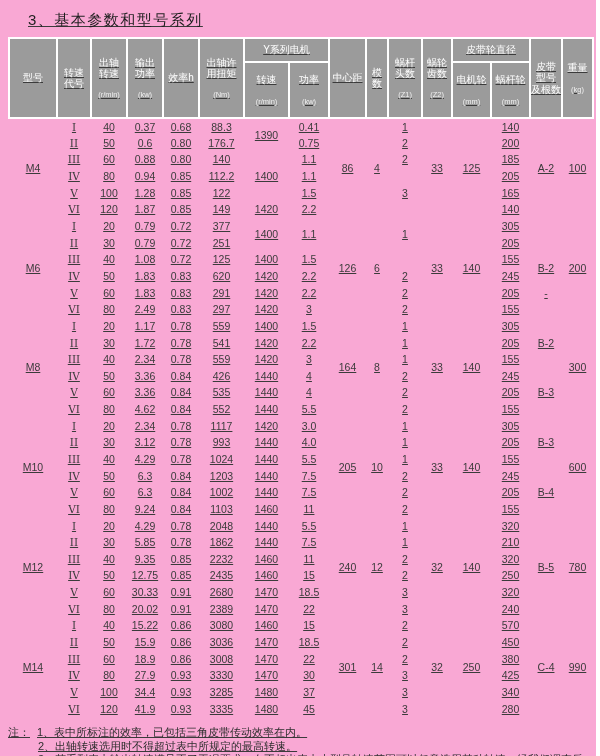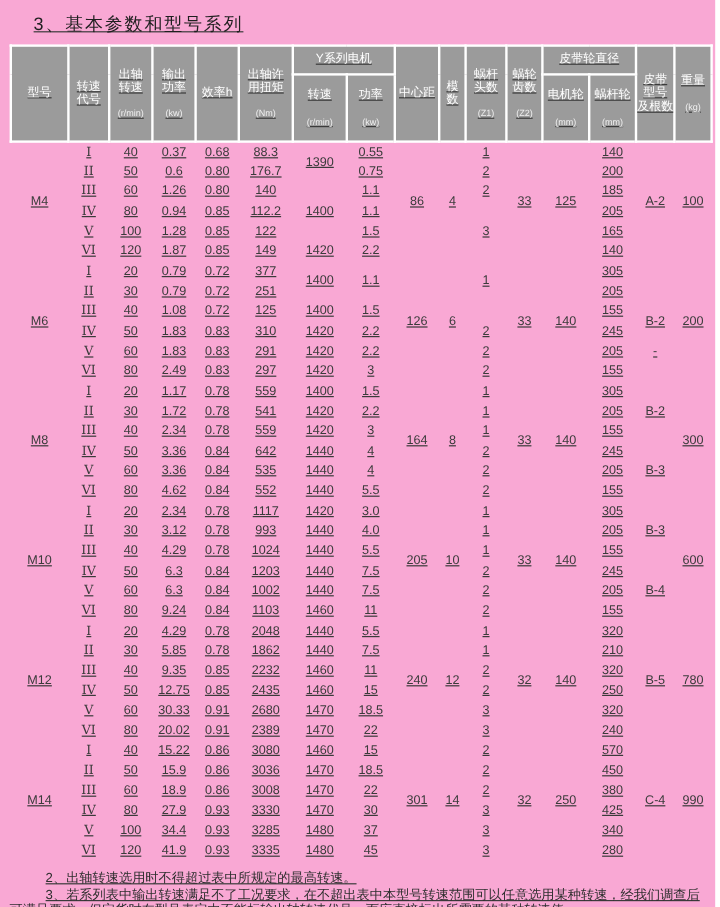--- a/index.html
+++ b/index.html
@@ -135,21 +135,21 @@
     </thead>
     <tbody>
         <tr>
           <td rowspan="6" class="col-model">M4</td>
           <td class="col-code">I</td>
           <td class="col-speed">40</td>
           <td class="col-power">0.37</td>
           <td class="col-eff">0.68</td>
           <td class="col-torque">88.3</td>
           <td class="col-y_speed" rowspan="2">1390</td>
-          <td class="col-y_power">0.55</td>
+          <td class="col-y_power">0.41</td>
           <td class="col-center" rowspan="6">86</td>
           <td class="col-module" rowspan="6">4</td>
           <td class="col-z1">1</td>
           <td class="col-z2" rowspan="6">33</td>
           <td class="col-motor_pulley" rowspan="6">125</td>
           <td class="col-worm_pulley">140</td>
           <td class="col-belt" rowspan="6">A-2</td>
           <td class="col-weight" rowspan="6">100</td>
         </tr>
         <tr>
@@ -158,21 +158,21 @@
           <td class="col-power">0.6</td>
           <td class="col-eff">0.80</td>
           <td class="col-torque">176.7</td>
           <td class="col-y_power">0.75</td>
           <td class="col-z1">2</td>
           <td class="col-worm_pulley">200</td>
         </tr>
         <tr>
           <td class="col-code">III</td>
           <td class="col-speed">60</td>
-          <td class="col-power">1.26</td>
+          <td class="col-power">0.88</td>
           <td class="col-eff">0.80</td>
           <td class="col-torque">140</td>
           <td class="col-y_speed" rowspan="3">1400</td>
           <td class="col-y_power">1.1</td>
           <td class="col-z1">2</td>
           <td class="col-worm_pulley">185</td>
         </tr>
         <tr>
           <td class="col-code">IV</td>
           <td class="col-speed">80</td>
@@ -241,21 +241,21 @@
           <td class="col-y_power">1.5</td>
           <td class="col-z1"></td>
           <td class="col-worm_pulley">155</td>
           <td class="col-belt" rowspan="2">B-2</td>
         </tr>
         <tr>
           <td class="col-code">IV</td>
           <td class="col-speed">50</td>
           <td class="col-power">1.83</td>
           <td class="col-eff">0.83</td>
-          <td class="col-torque">310</td>
+          <td class="col-torque">620</td>
           <td class="col-y_speed">1420</td>
           <td class="col-y_power">2.2</td>
           <td class="col-z1">2</td>
           <td class="col-worm_pulley">245</td>
         </tr>
         <tr>
           <td class="col-code">V</td>
           <td class="col-speed">60</td>
           <td class="col-power">1.83</td>
           <td class="col-eff">0.83</td>
@@ -318,21 +318,21 @@
           <td class="col-y_power">3</td>
           <td class="col-z1">1</td>
           <td class="col-worm_pulley">155</td>
           <td class="col-belt"></td>
         </tr>
         <tr>
           <td class="col-code">IV</td>
           <td class="col-speed">50</td>
           <td class="col-power">3.36</td>
           <td class="col-eff">0.84</td>
-          <td class="col-torque">642</td>
+          <td class="col-torque">426</td>
           <td class="col-y_speed">1440</td>
           <td class="col-y_power">4</td>
           <td class="col-z1">2</td>
           <td class="col-worm_pulley">245</td>
           <td class="col-belt"></td>
         </tr>
         <tr>
           <td class="col-code">V</td>
           <td class="col-speed">60</td>
           <td class="col-power">3.36</td>
@@ -577,17 +577,20 @@
           <td class="col-torque">3335</td>
           <td class="col-y_speed">1480</td>
           <td class="col-y_power">45</td>
           <td class="col-z1">3</td>
           <td class="col-worm_pulley">280</td>
         </tr>
       </tbody>
   </table>
 
   <div class="notes">
+    <div class="note-line">
+      <span class="note-prefix">注：</span><span>1、表中所标注的效率，已包括三角皮带传动效率在内。</span>
+    </div>
     <div class="note-line note-indent">2、出轴转速选用时不得超过表中所规定的最高转速。</div>
     <div class="note-line note-wrap">3、若系列表中输出转速满足不了工况要求，在不超出表中本型号转速范围可以任意选用某种转速，经我们调查后可满足要求，但定货时在型号表定中不能标输出轴转速代号，而应直接标出所需要的某种转速值。</div>
   </div>
 
 </div>
 
 </body></html>

